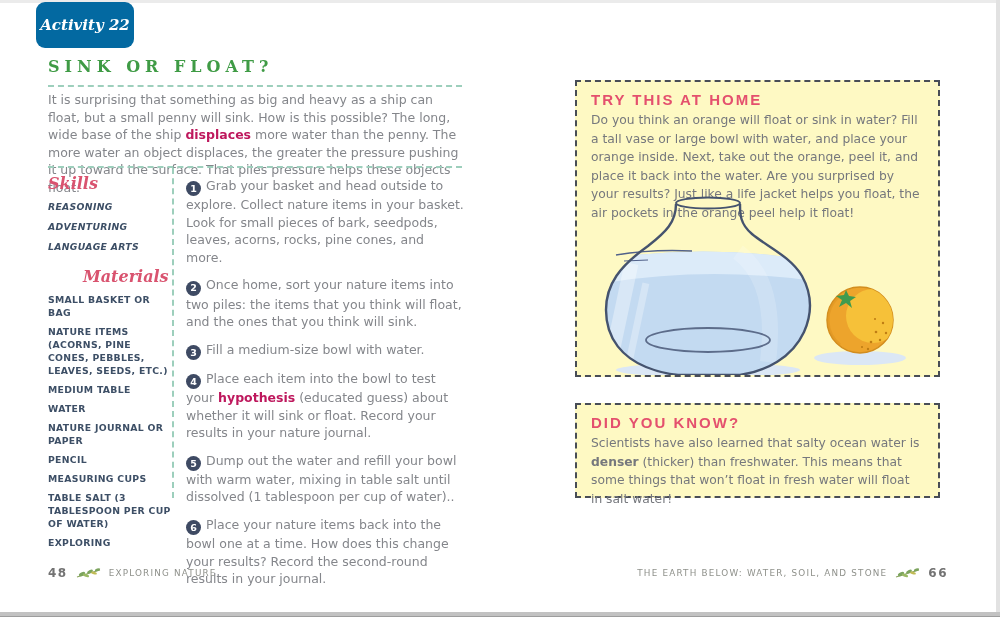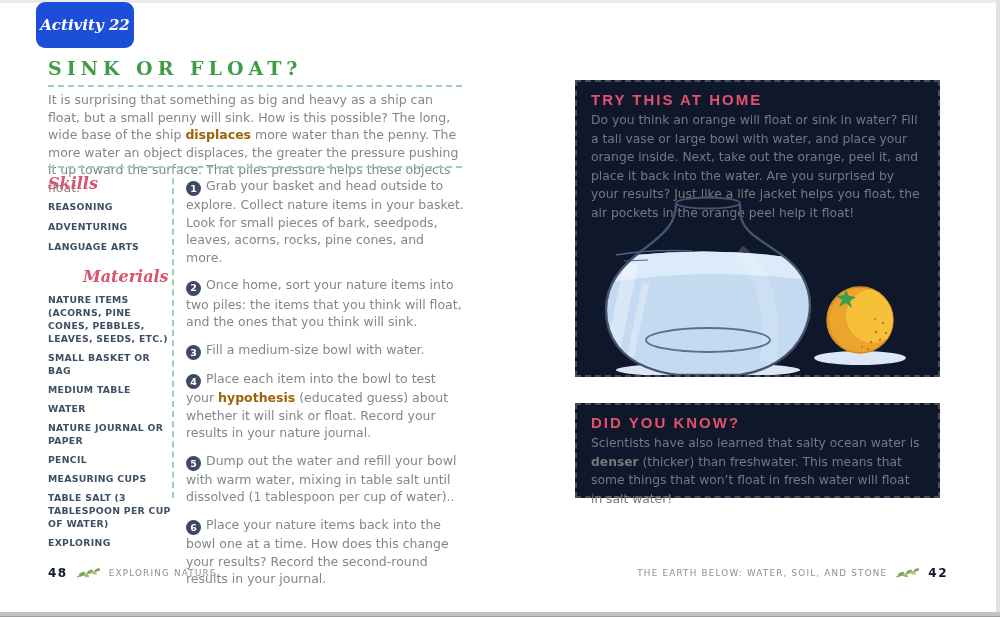--- a/index.html
+++ b/index.html
@@ -8,71 +8,71 @@
     position:relative; background:#ffffff; overflow:hidden;
     font-family:"DejaVu Sans","Liberation Sans",sans-serif;
   }
   .edge-top    { position:absolute; left:0; right:0; top:0; height:3px; background:#ebebeb; }
   .edge-bottom { position:absolute; left:0; right:0; bottom:0; height:5px; background:#c2c2c2; border-bottom:1px solid #9d9d9d; }
   .edge-right  { position:absolute; right:0; top:0; bottom:0; width:4px; background:#e2e2e2; }
 
   
   .badge {
     position:absolute; left:36px; top:2px; width:98px; height:46px; z-index:2;
-    background:#1d4ed8; border-radius:9px; color:#fff;
+    background:#0369a1; border-radius:9px; color:#fff;
     display:flex; align-items:center; justify-content:center;
     font-family:"DejaVu Serif","Liberation Serif",serif; font-style:italic; font-weight:bold; font-size:15px;
   }
   .title {
     position:absolute; left:48px; top:57px; color:#3f9b45;
     font-family:"DejaVu Serif","Liberation Serif",serif; font-weight:bold;
-    font-size:19px; letter-spacing:5px; white-space:nowrap;
+    font-size:16px; letter-spacing:5px; white-space:nowrap;
   }
   .rule-h { position:absolute; left:48px; width:414px; border-top:2px dashed #9dcfbc; }
   .rule-title { top:85px; }
   .rule-mid   { top:166px; }
   .rule-v { position:absolute; left:172px; top:168px; height:330px; border-left:2px dashed #9dcfbc; }
 
   .intro {
     position:absolute; left:48px; top:91px; width:418px;
     color:#84868b; font-size:12.5px; line-height:17.5px;
   }
-  .intro b, .step b, .know-text b { color:#a16207; }
+  .intro b, .step b, .know-text b { color:#be185d; }
 
   .sidebar { position:absolute; left:48px; top:174px; width:126px; }
   .script-heading {
     color:#d9536f; font-family:"DejaVu Serif","Liberation Serif",serif;
     font-style:italic; font-weight:bold; font-size:16px; margin:0 0 7px 0;
   }
   .script-materials { margin-top:14px;margin-left:35px; }
   .side-item {
     color:#3d4f66; font-weight:bold; font-size:9.3px; letter-spacing:0.3px;
     line-height:13px; margin-bottom:6px;
   }
-  .skills-list .side-item { margin-bottom:7px; }
+  .skills-list .side-item { margin-bottom:7px;font-style:italic; }
 
   .steps { position:absolute; left:186px; top:177px; width:278px; }
   .step { color:#84868b; font-size:12.5px; line-height:17.5px; margin-bottom:10px; }
   .step-num {
     display:inline-flex; width:15px; height:15px; border-radius:50%;
     background:#3e4a63; color:#fff; font-size:9.5px; font-weight:bold;
     align-items:center; justify-content:center; margin-right:5px; vertical-align:-2px;
   }
 
   
   .footer { position:absolute; top:566px; display:flex; align-items:center; gap:7px; }
   .footer-left  { left:48px; }
   .footer-right { right:52px; }
-  .page-num { color:#0f172a; font-weight:bold; font-size:12px; letter-spacing:1.5px; }
+  .page-num { color:#737373; font-weight:bold; font-size:12px; letter-spacing:1.5px; }
   .footer-label { color:#8f918b; font-weight:normal; font-size:8.8px; letter-spacing:1.2px; }
 
   
   .dash-box {
     position:absolute; left:575px; width:365px;
-    background:#0f172a; border:2px dashed #484d56; padding:9px 14px 10px 14px;
+    background:#fef9c3; border:2px dashed #484d56; padding:9px 14px 10px 14px;
   }
   .try-box  { top:80px;  height:297px; }
   .know-box { top:403px; height:95px; }
   .box-heading {
     color:#e4506e; font-weight:bold; font-size:15px; letter-spacing:2px;
     font-family:"Liberation Sans","DejaVu Sans",sans-serif; margin-bottom:3px; white-space:nowrap;
   }
   .box-text { color:#76787d; font-size:12.3px; line-height:18.6px; }
 
   .illustration { position:absolute; left:588px; top:192px; width:344px; height:183px; }
@@ -96,22 +96,22 @@
 
 <div class="sidebar">
   <div class="script-heading">Skills</div>
   <div class="skills-list">
     <div class="side-item">REASONING</div>
     <div class="side-item">ADVENTURING</div>
     <div class="side-item">LANGUAGE ARTS</div>
   </div>
   <div class="script-heading script-materials">Materials</div>
   <div>
+    <div class="side-item">SMALL BASKET OR BAG</div>
     <div class="side-item">NATURE ITEMS (ACORNS, PINE CONES, PEBBLES, LEAVES, SEEDS, ETC.)</div>
-    <div class="side-item">SMALL BASKET OR BAG</div>
     <div class="side-item">MEDIUM TABLE</div>
     <div class="side-item">WATER</div>
     <div class="side-item">NATURE JOURNAL OR PAPER</div>
     <div class="side-item">PENCIL</div>
     <div class="side-item">MEASURING CUPS</div>
     <div class="side-item">TABLE SALT (3 TABLESPOON PER CUP OF WATER)</div>
     <div class="side-item">EXPLORING</div>
   </div>
 </div>
 
@@ -198,17 +198,17 @@
 <div class="footer footer-right">
   <span class="footer-label">THE EARTH BELOW: WATER, SOIL, AND STONE</span>
   <svg width="27" height="12" viewBox="0 0 27 12">
     <path d="M2,10 C9,8 17,5 25,3" stroke="#8aa35f" stroke-width="1.2" fill="none"></path>
     <ellipse cx="7" cy="7" rx="3.4" ry="1.6" fill="#7ca45e" transform="rotate(-28 7 7)"></ellipse>
     <ellipse cx="11" cy="8.4" rx="3.2" ry="1.5" fill="#9ab963" transform="rotate(18 11 8.4)"></ellipse>
     <ellipse cx="15" cy="4.6" rx="3.2" ry="1.5" fill="#7ca45e" transform="rotate(-26 15 4.6)"></ellipse>
     <ellipse cx="19" cy="6" rx="3" ry="1.4" fill="#c0bb55" transform="rotate(14 19 6)"></ellipse>
     <ellipse cx="22.5" cy="2.8" rx="2.8" ry="1.3" fill="#7ca45e" transform="rotate(-20 22.5 2.8)"></ellipse>
   </svg>
-  <span class="page-num">42</span>
+  <span class="page-num">66</span>
 </div>
 
 <div class="edge-right"></div>
 <div class="edge-bottom"></div>
 
 </body></html>

